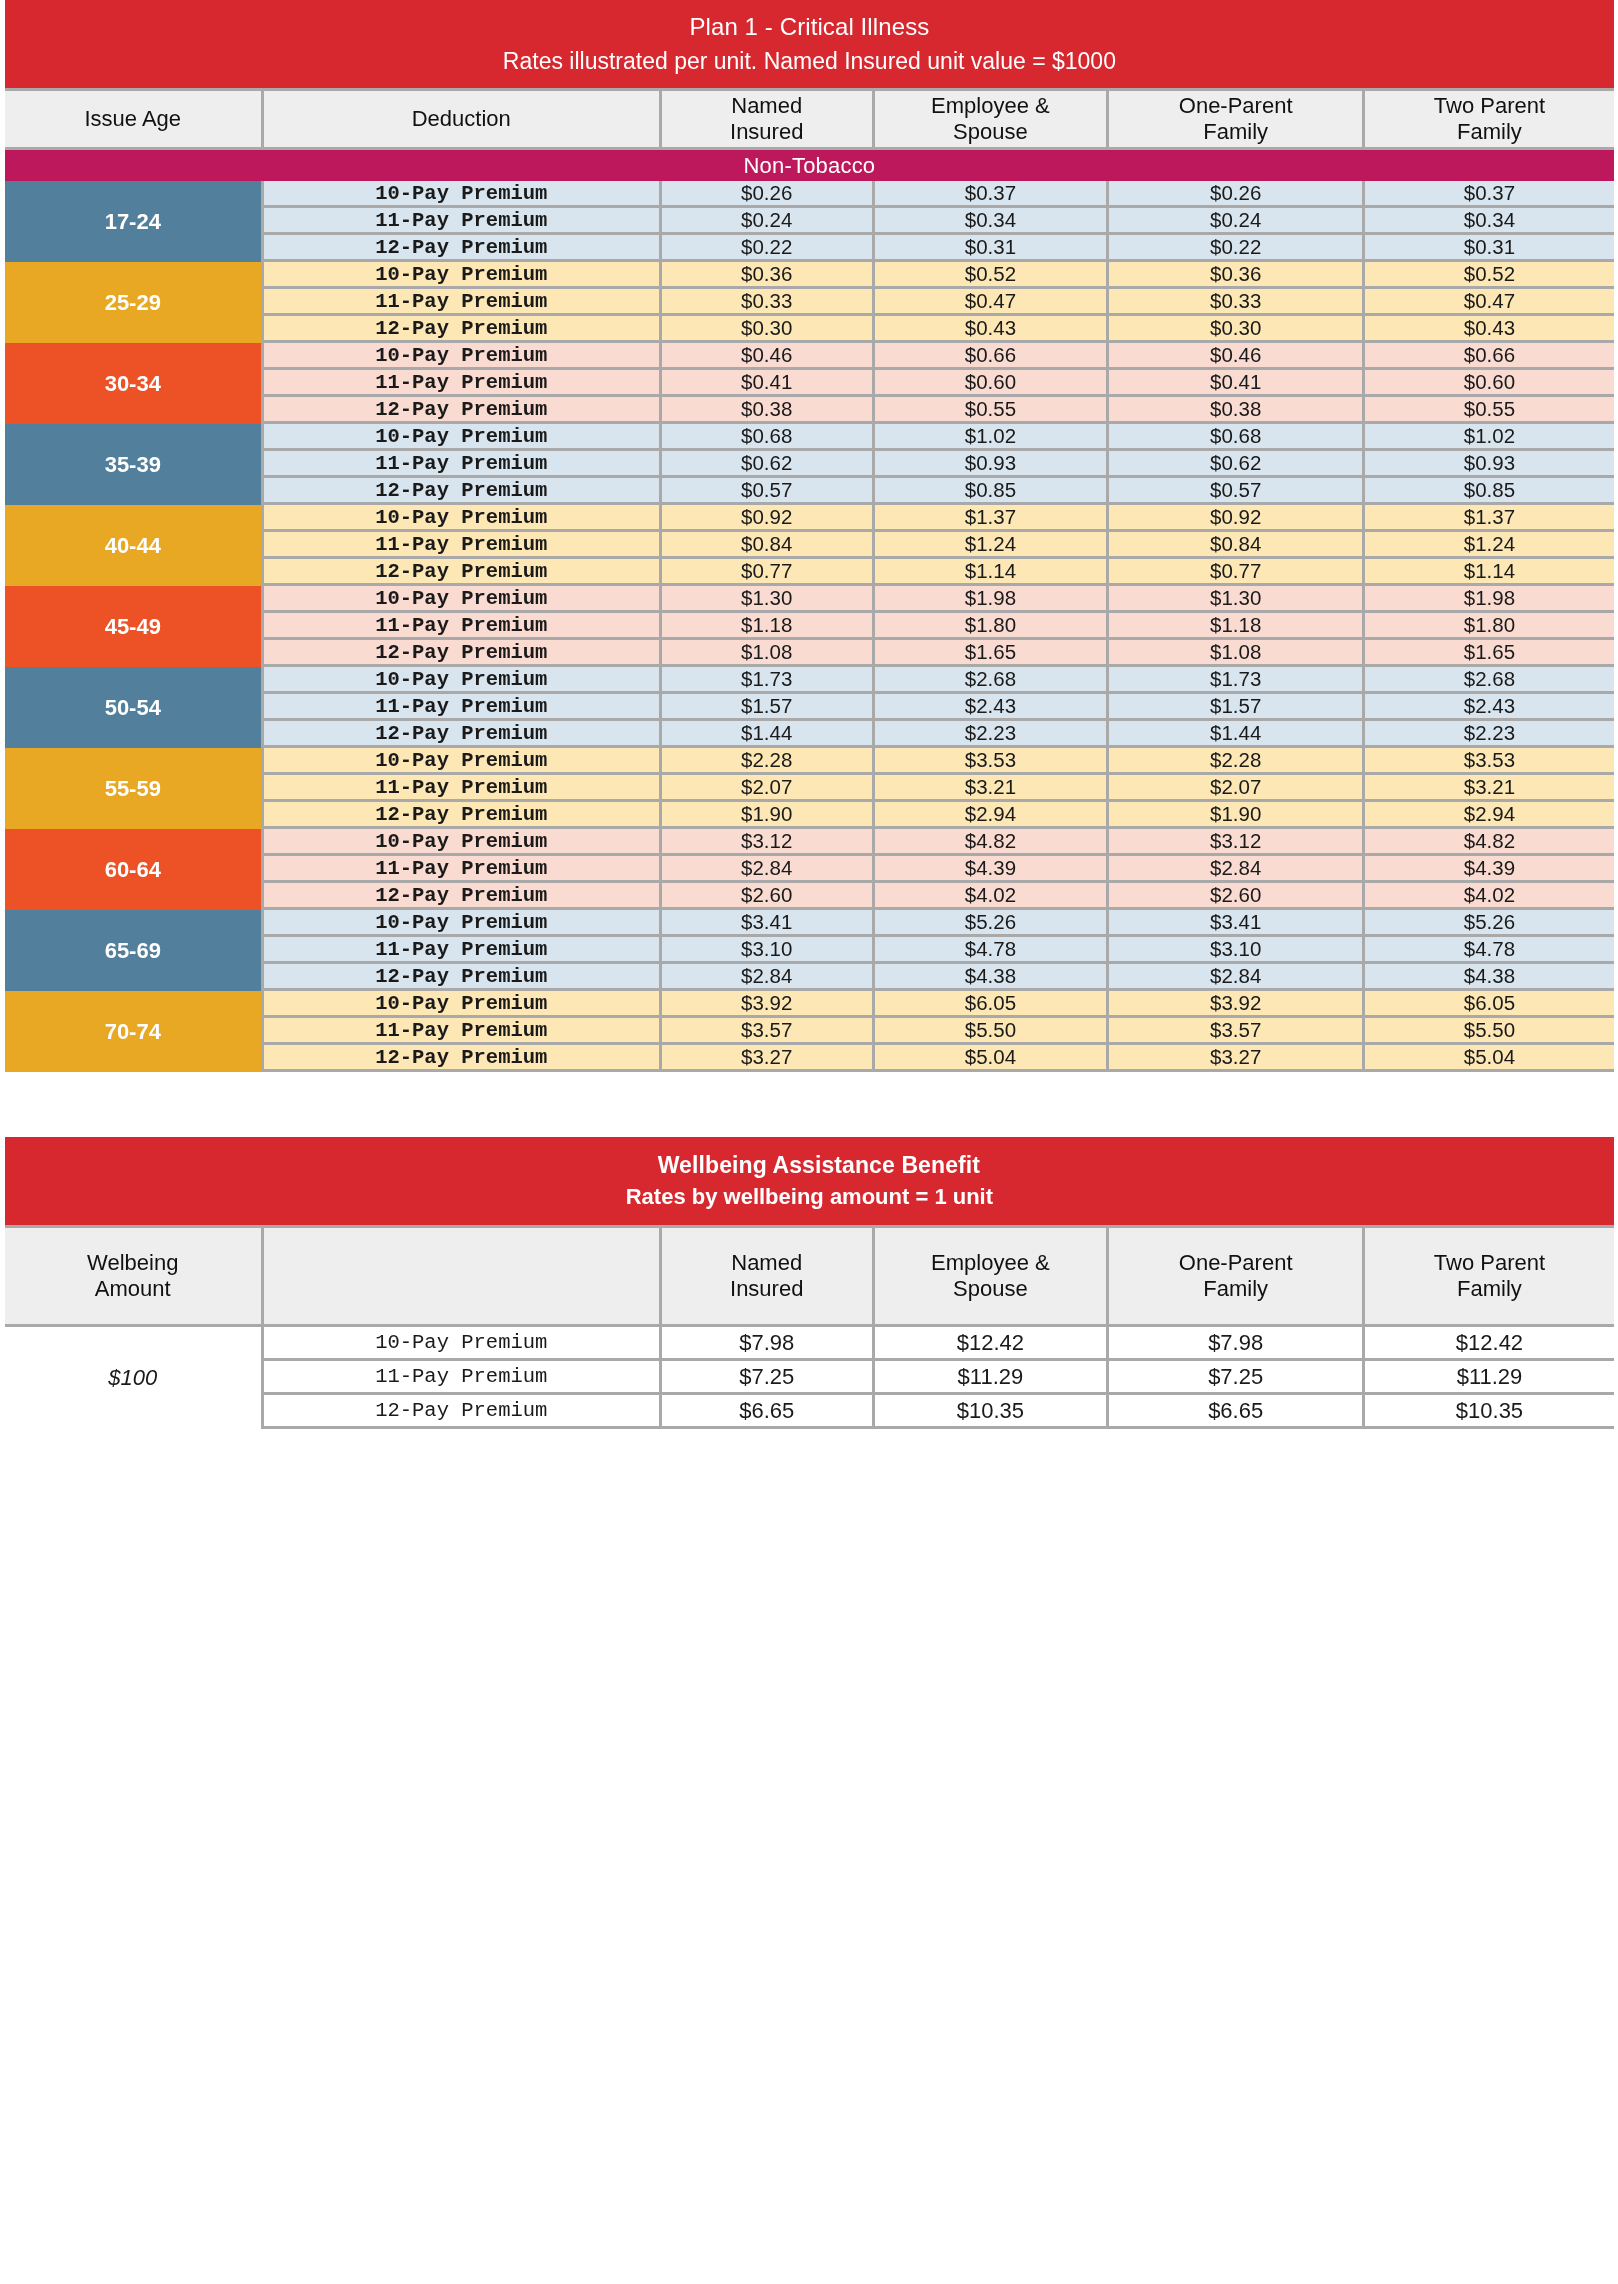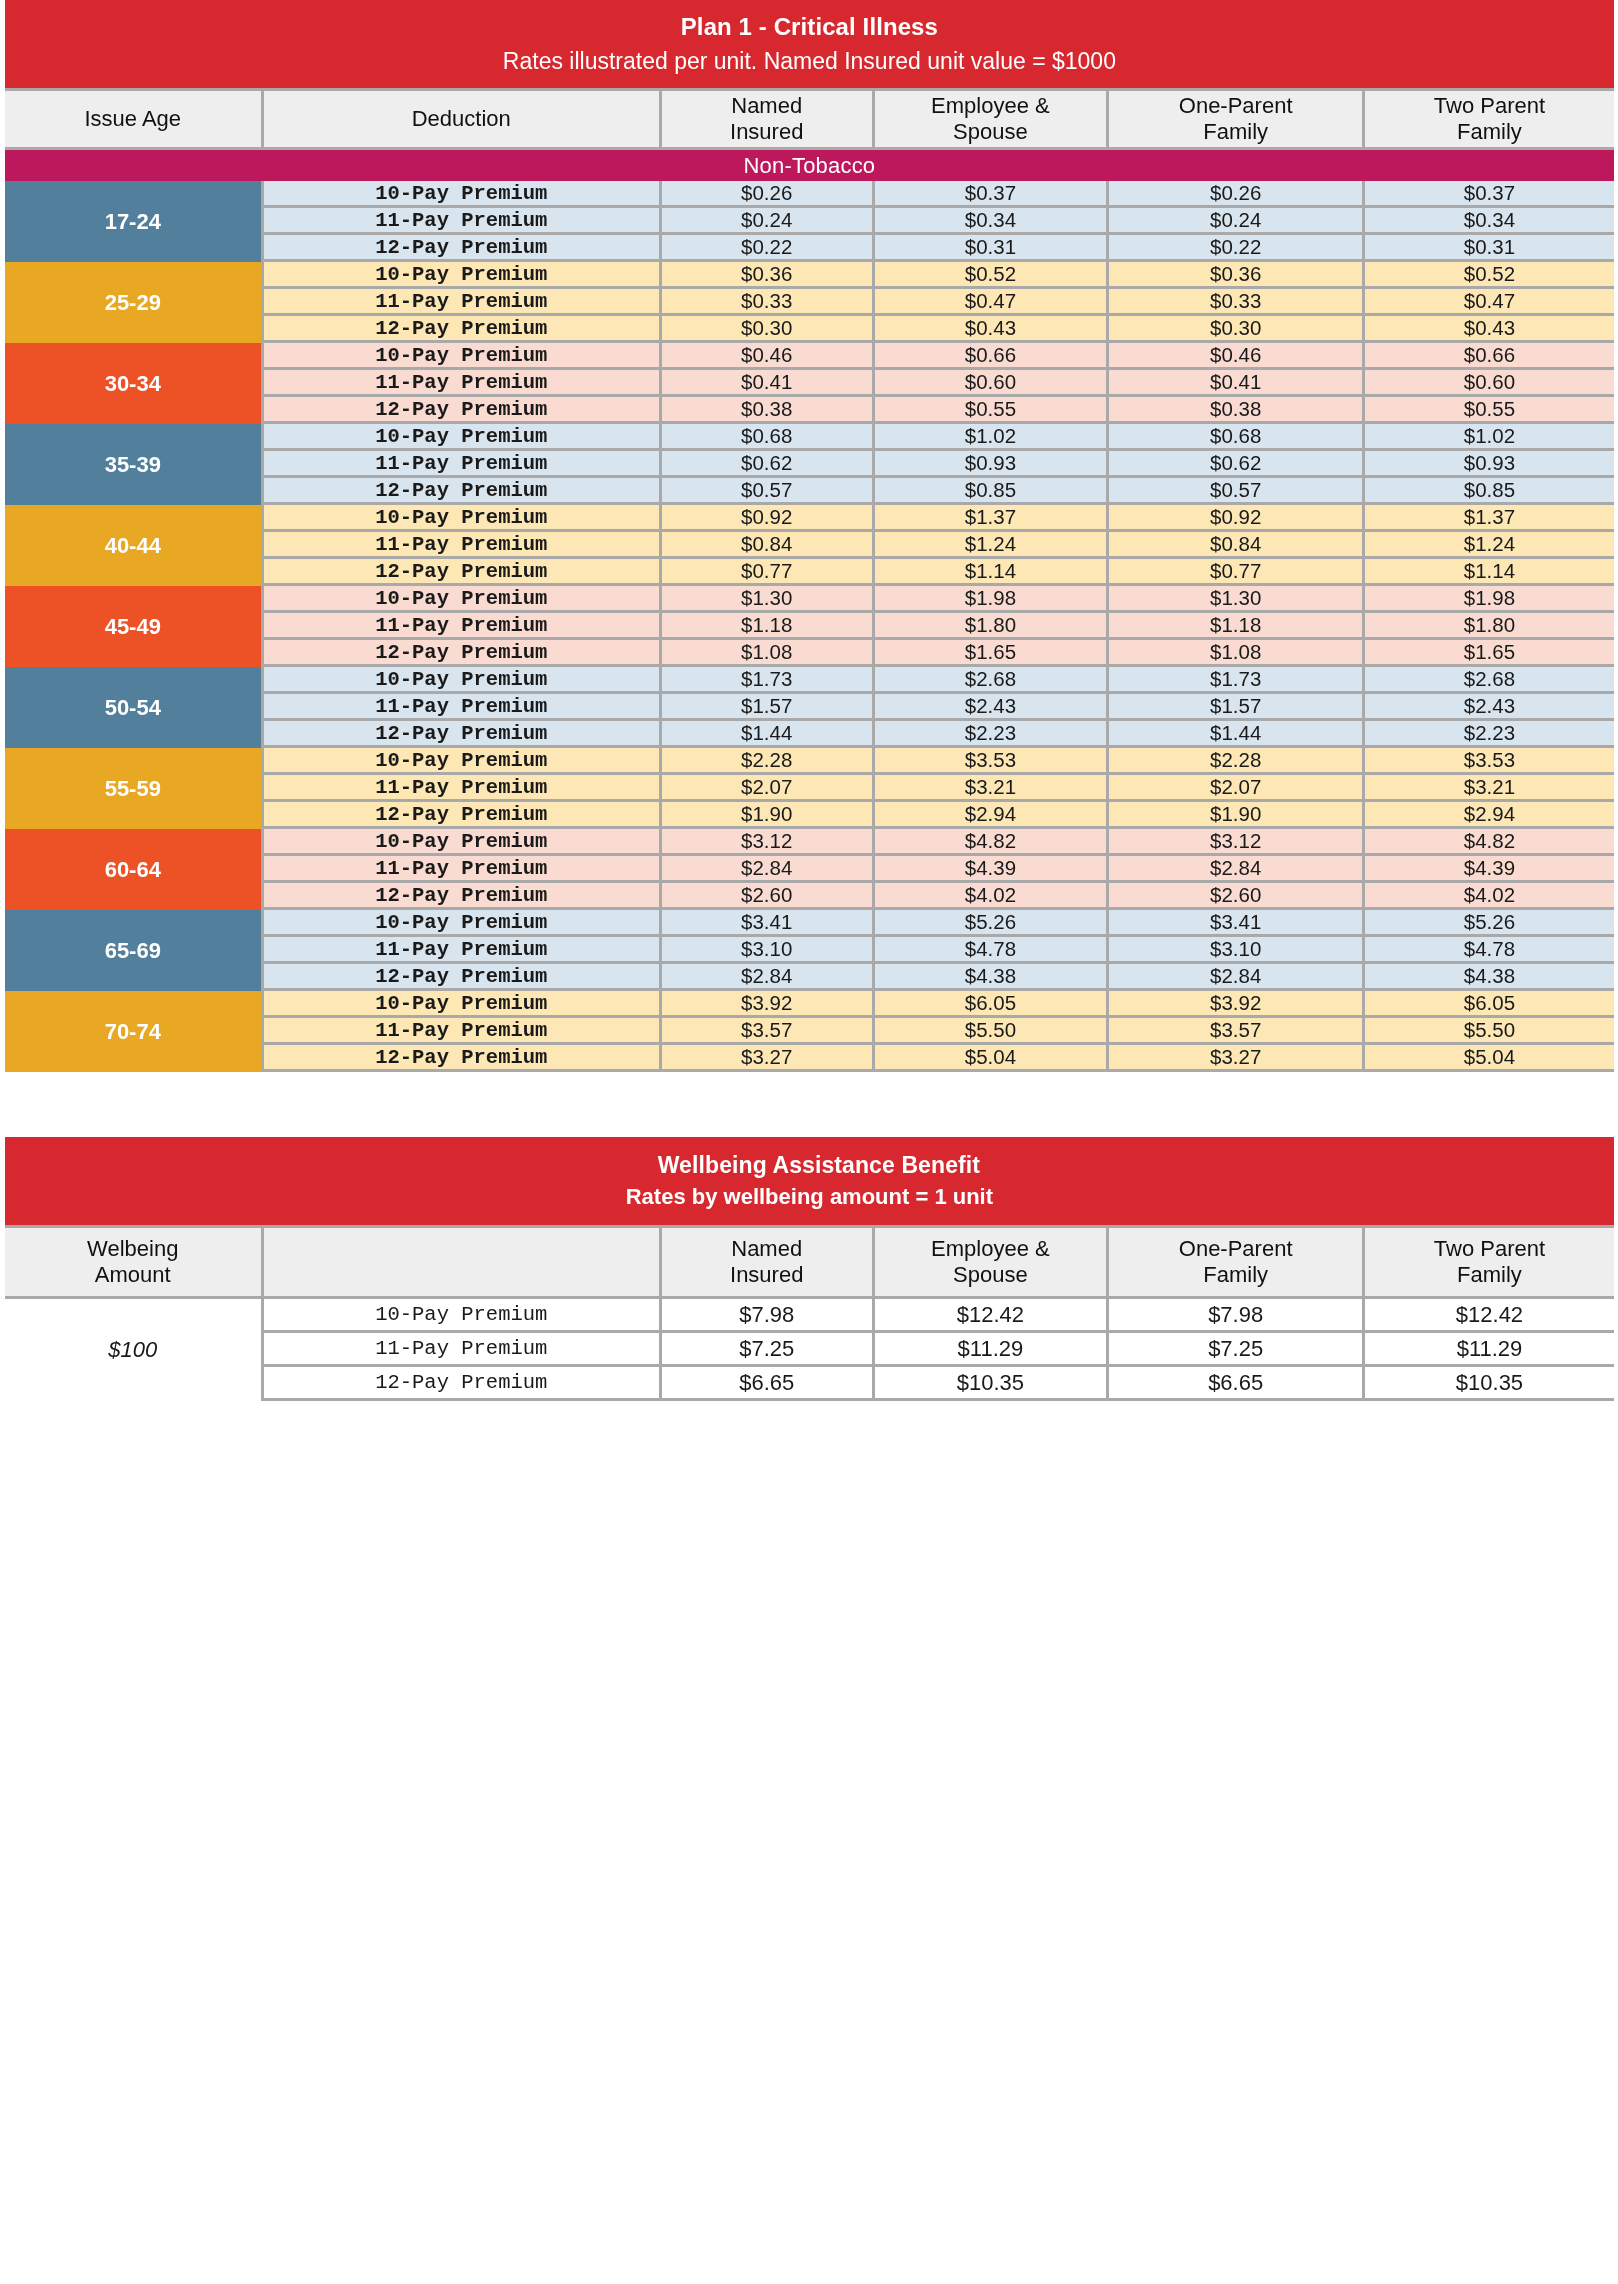--- a/index.html
+++ b/index.html
@@ -44,21 +44,21 @@
   
   .banner {
     background: #d8282f;
     color: #ffffff;
     height: 88px;
     padding: 11.5px 0 13px 0;
     line-height: 1.28;
   }
   .banner .t1 {
     font-size: 24px;
-    font-weight: bold;
+    font-weight: normal;
     letter-spacing: 0.1px;
   }
   .banner .t2 {
     font-size: 23px;
     font-weight: normal;
     margin-top: 4px;
   }
   .banner-b .t1 { font-size: 23px; font-weight: bold; padding-left: 19px; }
   .banner-b .t2 { font-size: 22px; font-weight: bold; margin-top: 3.3px; }
 
@@ -115,21 +115,21 @@
   .tint-white  td:not(.agecell) { background: #ffffff; }
 
   .age-blue   { background: #52809c; }
   .age-gold   { background: #e8a823; }
   .age-orange { background: #ed5226; }
   .age-white  { background: #ffffff; color: #1a1a1a !important; font-weight: normal !important; }
 
   
   .gap-between { height: 65px; background: #ffffff; }
 
-  .table2 .colhead td { height: 74px; }
+  .table2 .colhead td { height: 102px; }
   .table2 tbody tr.data td { height: 34px; font-size: 22px; }
   .table2 tbody tr.data td.ded { font-weight: normal; }
   .table2 td.agecell { font-size: 22px; font-weight: normal; color: #1a1a1a; font-style: italic; }
   .blanktop { background:#eeeeee; }
 </style>
 </head>
 <body>
 
 <div class="sheet">
 

